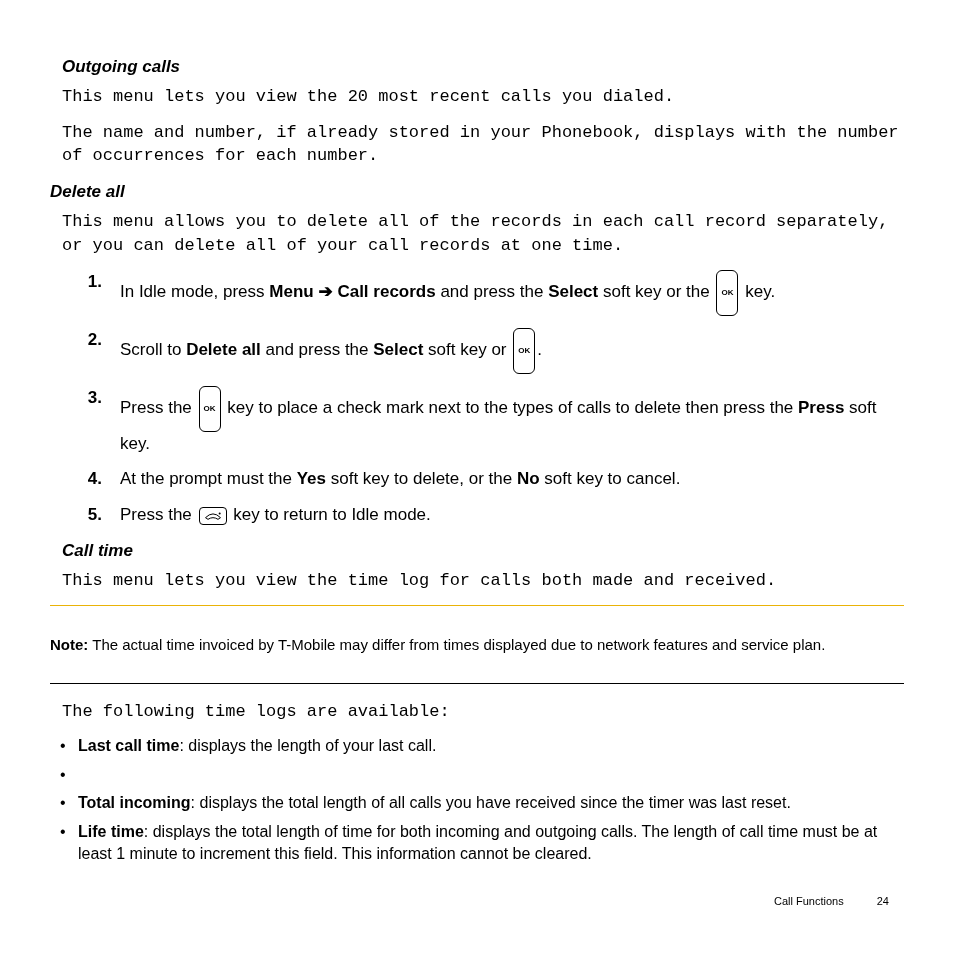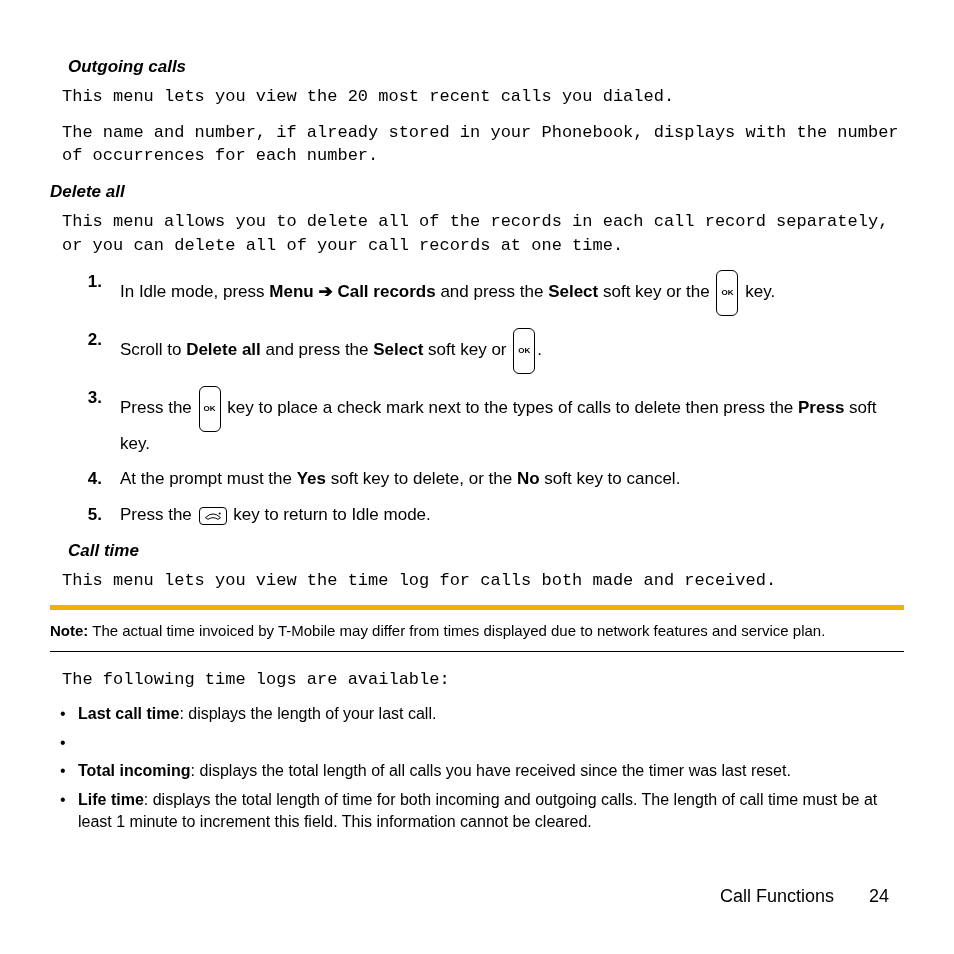--- a/index.html
+++ b/index.html
@@ -17,21 +17,21 @@
   .heading {
     font-weight: bold;
     font-style: italic;
     margin-bottom: 6px;
   }
   .subheading {
     font-weight: bold;
     font-style: italic;
     margin-top: 10px;
     margin-bottom: 6px;
-    margin-left: 18px;
+    margin-left: 12px;
   }
   .indent {
     margin-left: 12px;
   }
   p {
     margin: 0 0 12px 0;
     font-family: Liberation Mono, monospace;
   }
   ol {
     list-style: none;
@@ -74,43 +74,43 @@
     border: 1.5px solid #000;
     border-radius: 4px;
     width: 26px;
     height: 16px;
     vertical-align: middle;
     margin: 0 2px;
     position: relative;
   }
   .end-key svg { width: 20px; height: 12px; }
   .note-box {
-    border-top: 5px solid #eab308;
+    border-top: 1px solid #eab308;
     border-bottom: 1px solid #000;
-    padding: 10px 0;
+    padding: 28px 0;
     margin: 12px 0 16px 0;
     font-size: 15px;
   }
   ul {
     list-style: none;
     padding-left: 0;
     margin: 6px 0 0 10px;
   }
   ul li {
     display: flex;
     gap: 8px;
     margin-bottom: 6px;
     font-size: 16px;
   }
   .bullet { min-width: 10px; }
   .footer {
     position: absolute;
     bottom: 45px;
     right: 65px;
-    font-size: 18px;
+    font-size: 11px;
   }
   .footer .pagenum { margin-left: 30px; }
 </style>
 </head>
 <body>
 
 <div class="subheading">Outgoing calls</div>
 <p class="indent">This menu lets you view the 20 most recent calls you dialed.</p>
 <p class="indent">The name and number, if already stored in your Phonebook, displays with the number of occurrences for each number.</p>
 

